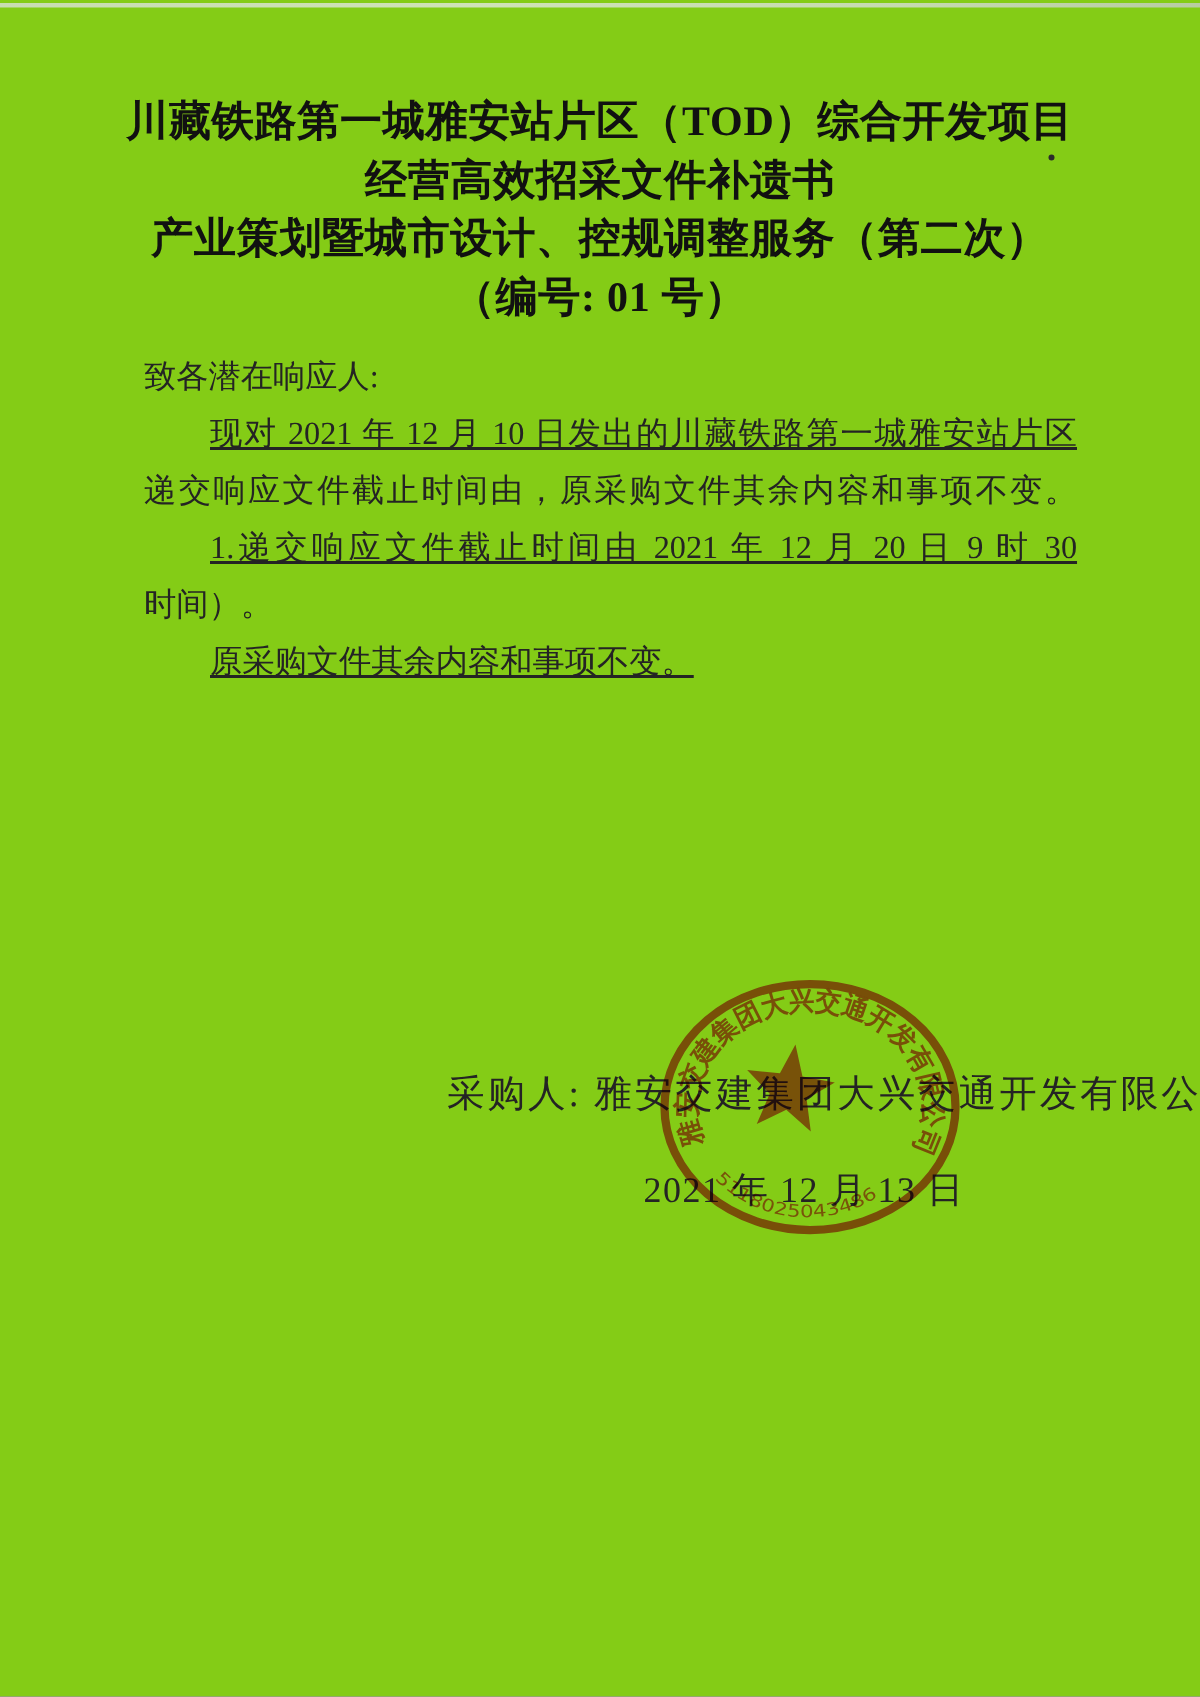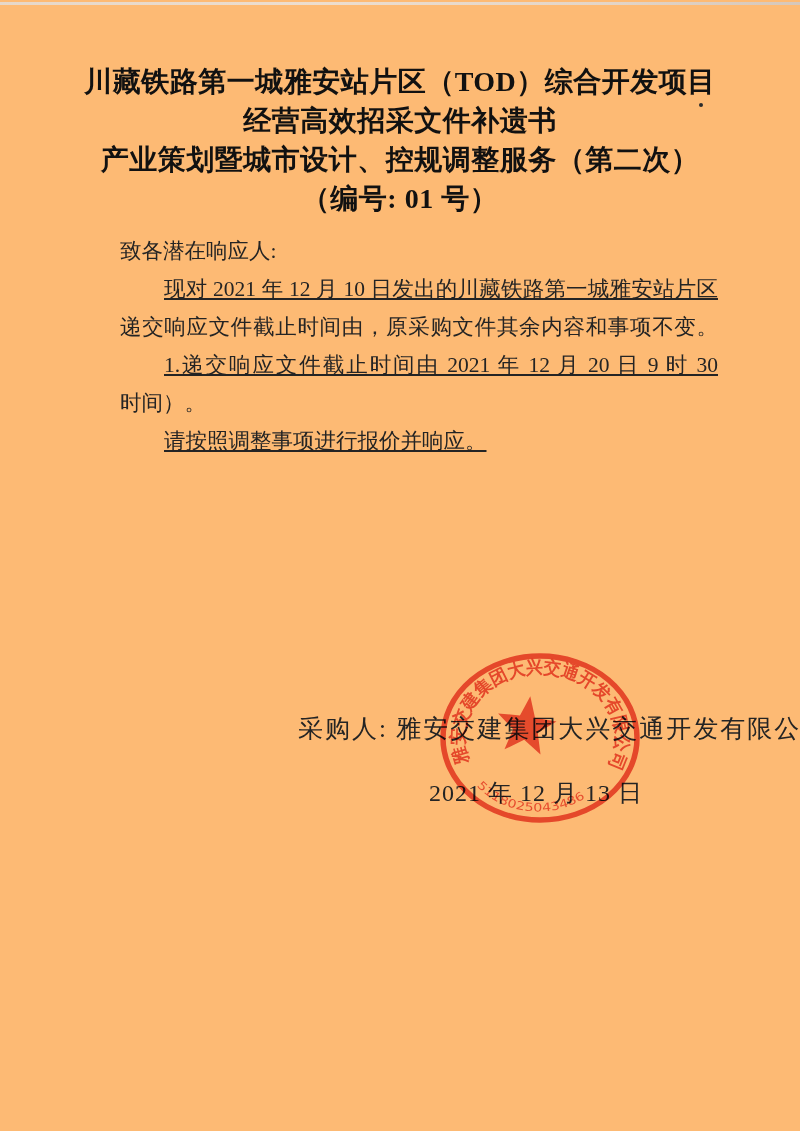--- a/index.html
+++ b/index.html
@@ -2,21 +2,21 @@
 <html><head>
 <meta charset="utf-8">
 <style>
   * { margin: 0; padding: 0; box-sizing: border-box; }
   html, body { background: #888; }
   .page {
     position: relative;
     width: 800px;
     height: 1131px;
     margin: 0 auto;
-    background: #fdba74;
+    background: #84cc16;
     overflow: hidden;
     font-family: "Liberation Serif", "DejaVu Serif", serif;
     color: #1f1f1f;
   }
   
   .scan-edge {
     position: absolute;
     top: 2px; left: 0; right: 0; height: 3px;
     background: linear-gradient(to right, #dfe2e6 0%, #e8eaed 40%, #dcdfe4 75%, #c9ccd2 100%);
     opacity: .75;
@@ -40,21 +40,21 @@
     background: #2b2b2b;
   }
   .body-block {
     position: absolute;
     top: 232px; left: 96px;
     width: 622px;
     font-size: 21.5px;
     line-height: 38px;
     color: #242424;
   }
-  .line { height: 38px; white-space: nowrap; margin-left: 24px; }
+  .line { height: 38px; white-space: nowrap; }
   .jl { text-align: justify; text-align-last: justify; white-space: normal; }
   .indent { padding-left: 44px; text-decoration: underline; }
   .sig-purchaser {
     position: absolute;
     left: 263px; top: 712px;
     font-size: 25px;
     letter-spacing: 2px;
     color: #242424;
     white-space: nowrap;
     margin-left: 35px;
@@ -91,21 +91,21 @@
   </div>
 
   <div class="ink-dot"></div>
 
   <div class="body-block">
     <div class="line">致各潜在响应人:</div>
     <div class="line jl indent">现对 2021 年 12 月 10 日发出的川藏铁路第一城雅安站片区</div>
     <div class="line jl">递交响应文件截止时间由，原采购文件其余内容和事项不变。</div>
     <div class="line jl indent">1.递交响应文件截止时间由 2021 年 12 月 20 日 9 时 30</div>
     <div class="line">时间）。</div>
-    <div class="line indent">请按照调整事项进行报价并响应。</div>
+    <div class="line indent">原采购文件其余内容和事项不变。</div>
   </div>
 
   <div class="sig-purchaser">采购人: 雅安交建集团大兴交通开发有限公司</div>
   <div class="sig-date">2021 年 12 月 13 日</div>
 
   <svg class="seal-svg" width="800" height="1131" viewBox="0 0 800 1131">
 
     <ellipse cx="540" cy="738" rx="97" ry="82" fill="none" stroke="#e2413b" stroke-width="5.5" stroke-opacity="0.95"></ellipse>
 
     <polygon points="526,696 533.6,716.5 555.5,717.4 538.4,731 544.2,752.1 526,740 507.8,752.1 513.6,731 496.5,717.4 518.4,716.5" transform="rotate(8 526 727)" fill="#e2413b" fill-opacity="0.92"></polygon>

